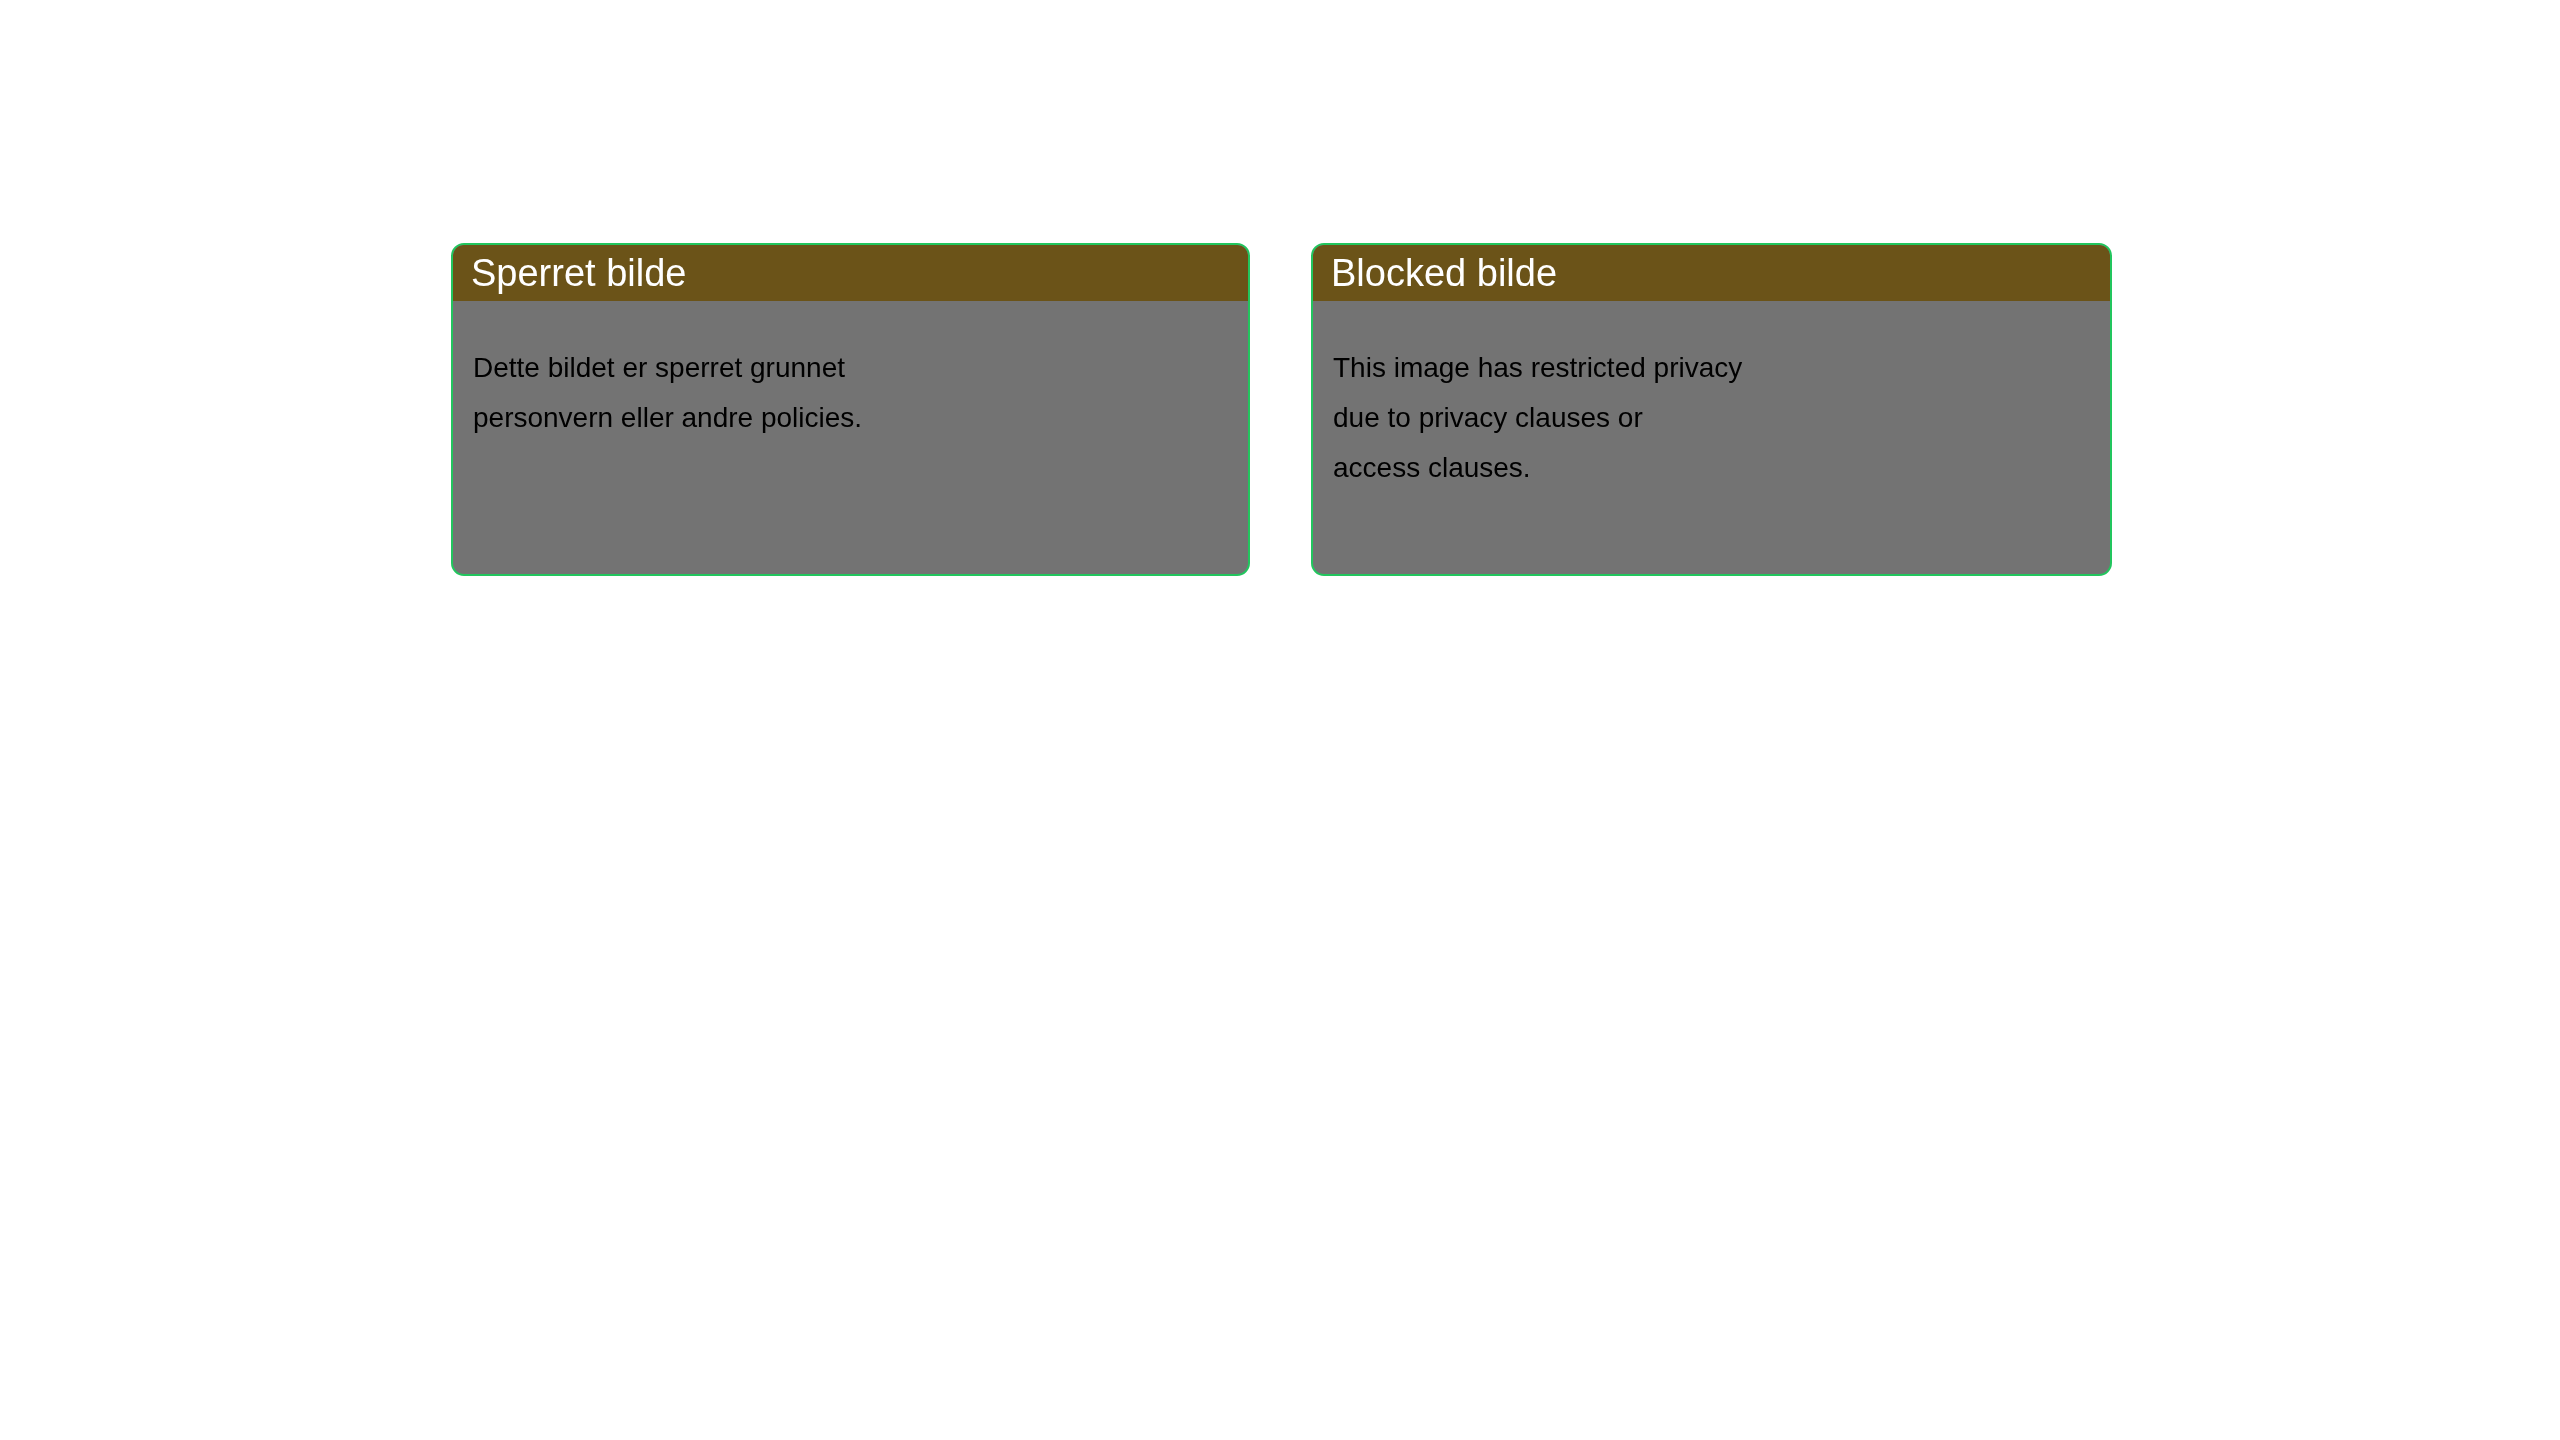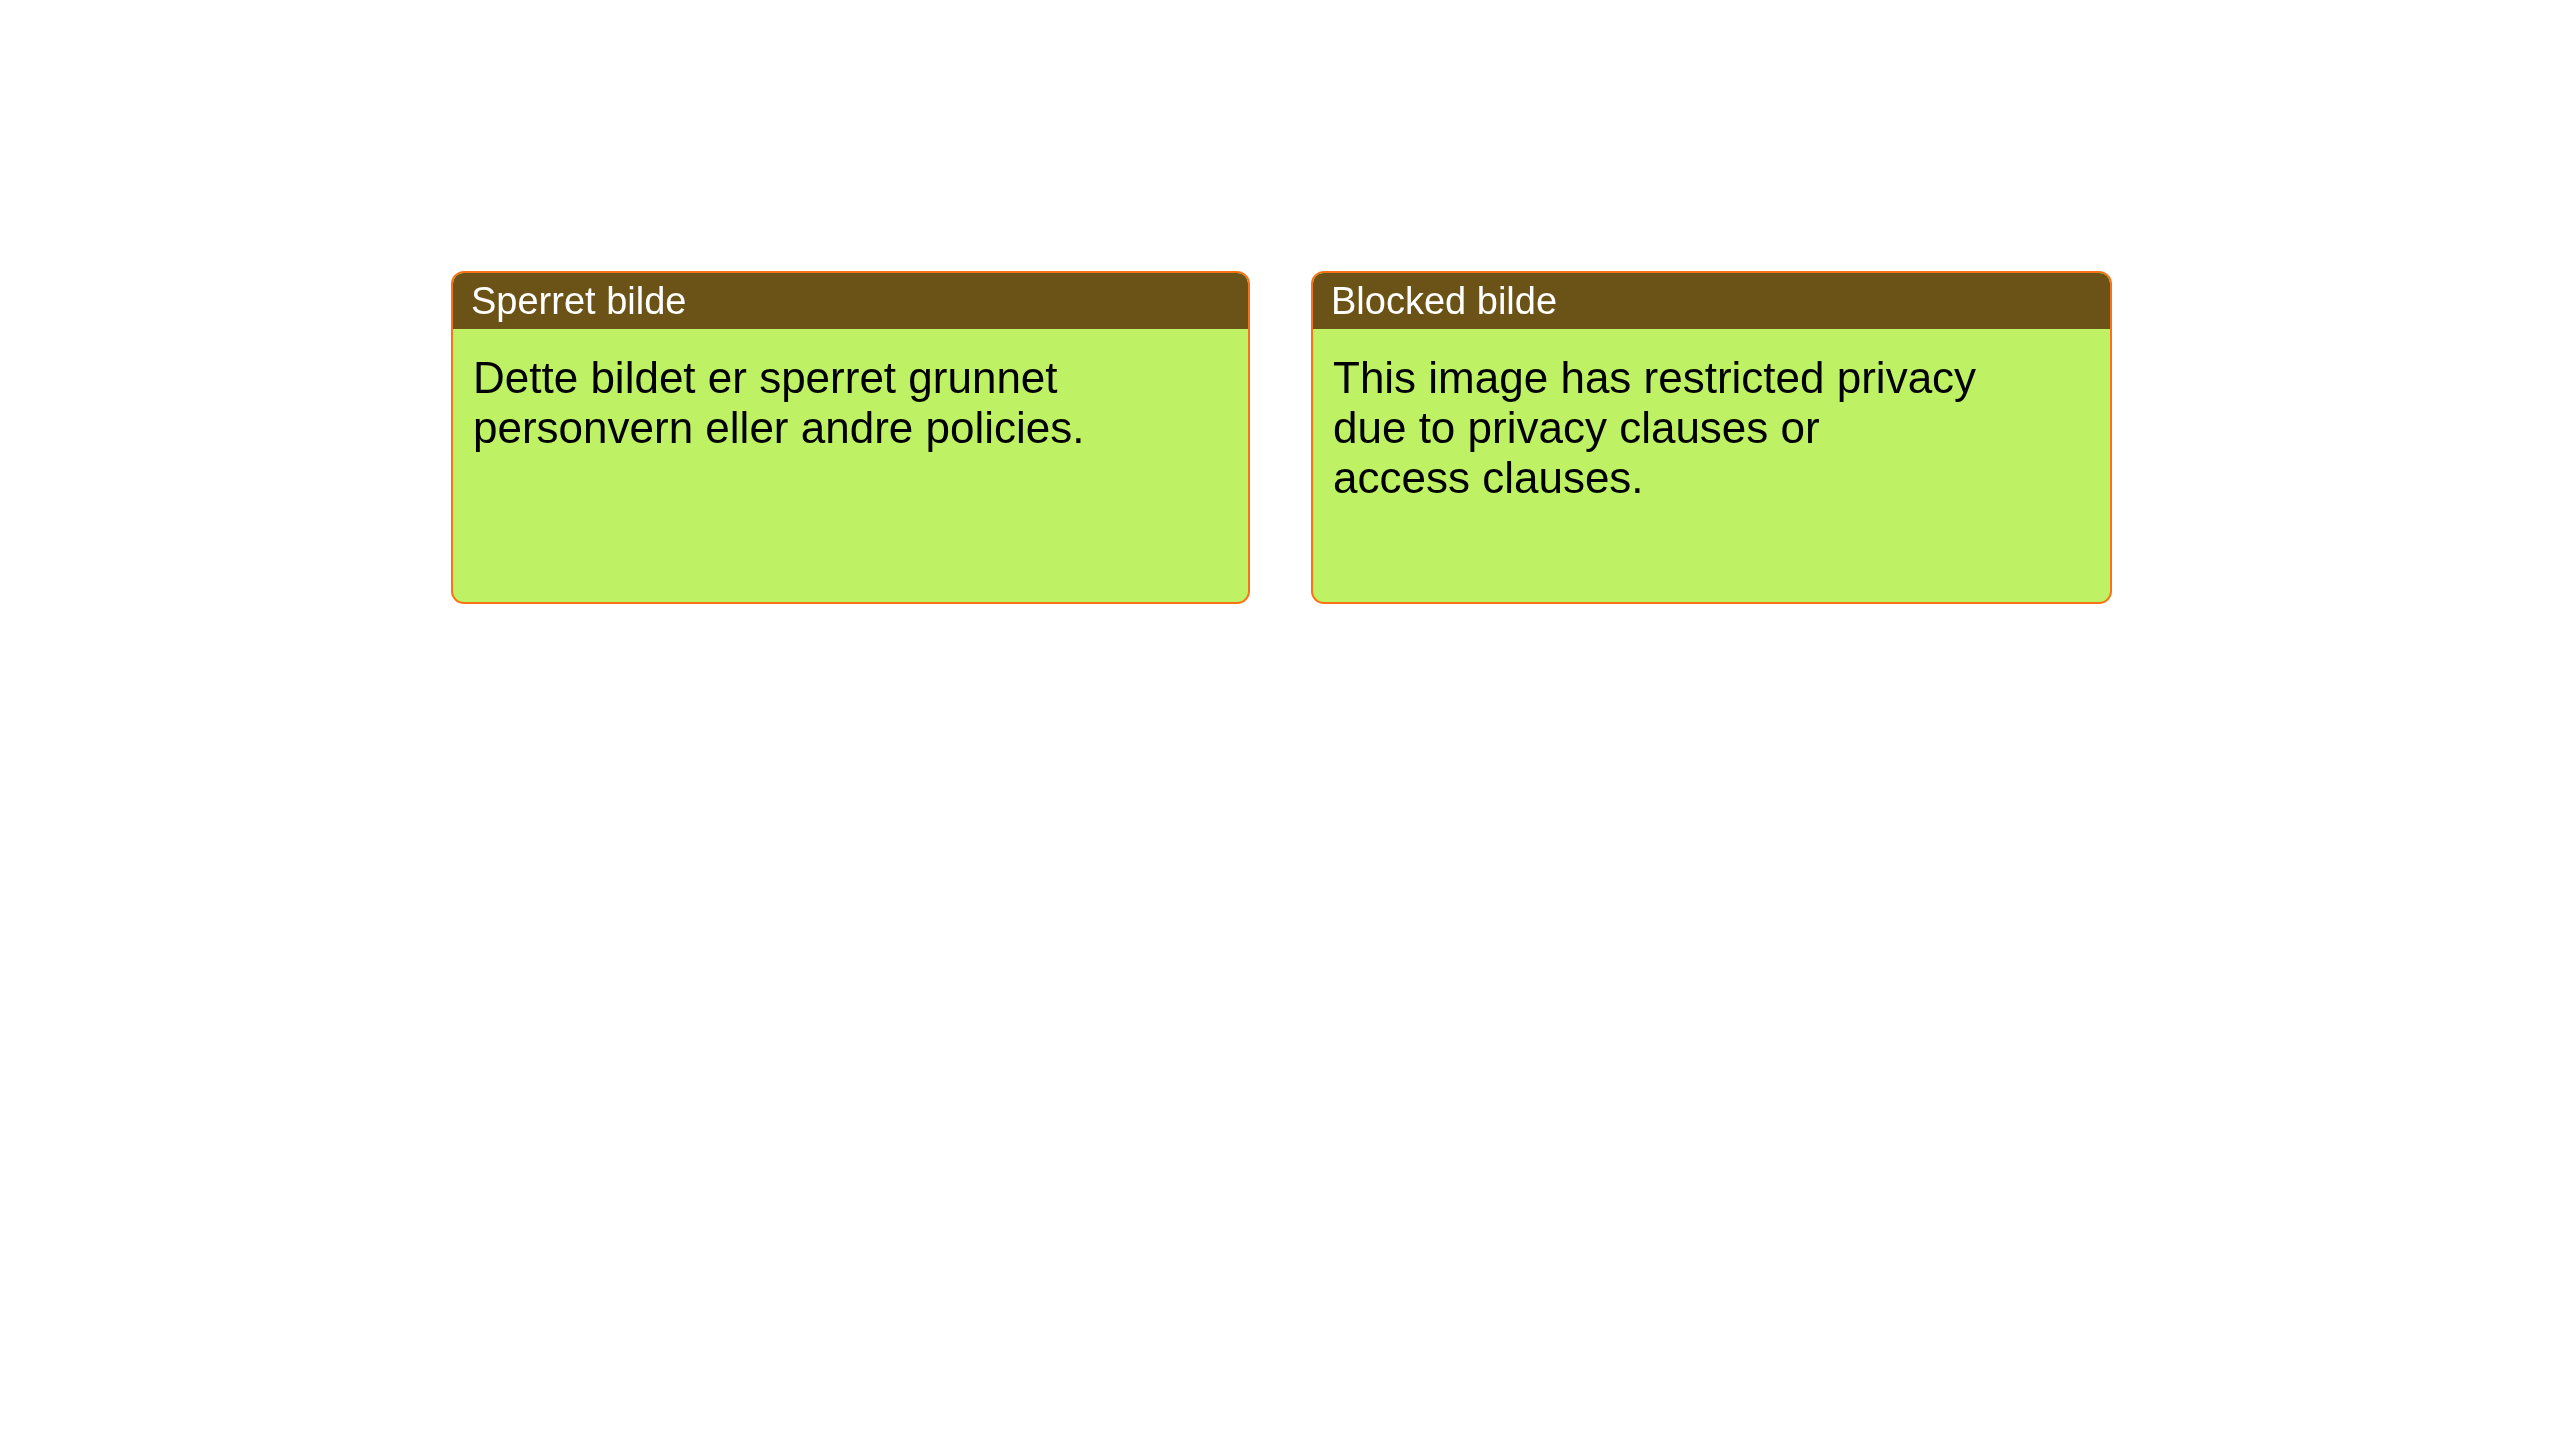--- a/index.html
+++ b/index.html
@@ -19,26 +19,25 @@
     left: 0; top: 0;
     width: 2560px;
     height: 1440px;
     background: #FFFFFF;
     overflow: hidden;
   }
   .card {
     position: absolute;
     top: 243px;
     height: 333px;
-    background: #bef264;
-    border: 2px solid #f97316;
+    background: #737373;
+    border: 2px solid #22c55e;
     border-radius: 13px;
     box-sizing: border-box;
     overflow: hidden;
-    margin-top: 28px;
   }
   .card--no {
     left: 451px;
     width: 799px;
   }
   .card--en {
     left: 1311px;
     width: 801px;
   }
   .card__header {
@@ -46,23 +45,23 @@
     background: #6B5318;
     color: #FFFFFF;
     display: flex;
     align-items: center;
     padding: 0 18px;
     font-size: 38px;
     line-height: 1;
     border-radius: 10px 10px 0 0;
   }
   .card__body {
-    padding: 24px 20px 0 20px;
+    padding: 42px 20px 0 20px;
     color: #000000;
-    font-size: 44px;
+    font-size: 28px;
     line-height: 50px;
   }
   .card__body .line {
     white-space: nowrap;
   }
 </style>
 </head>
 <body>
 
 <div class="stage">

